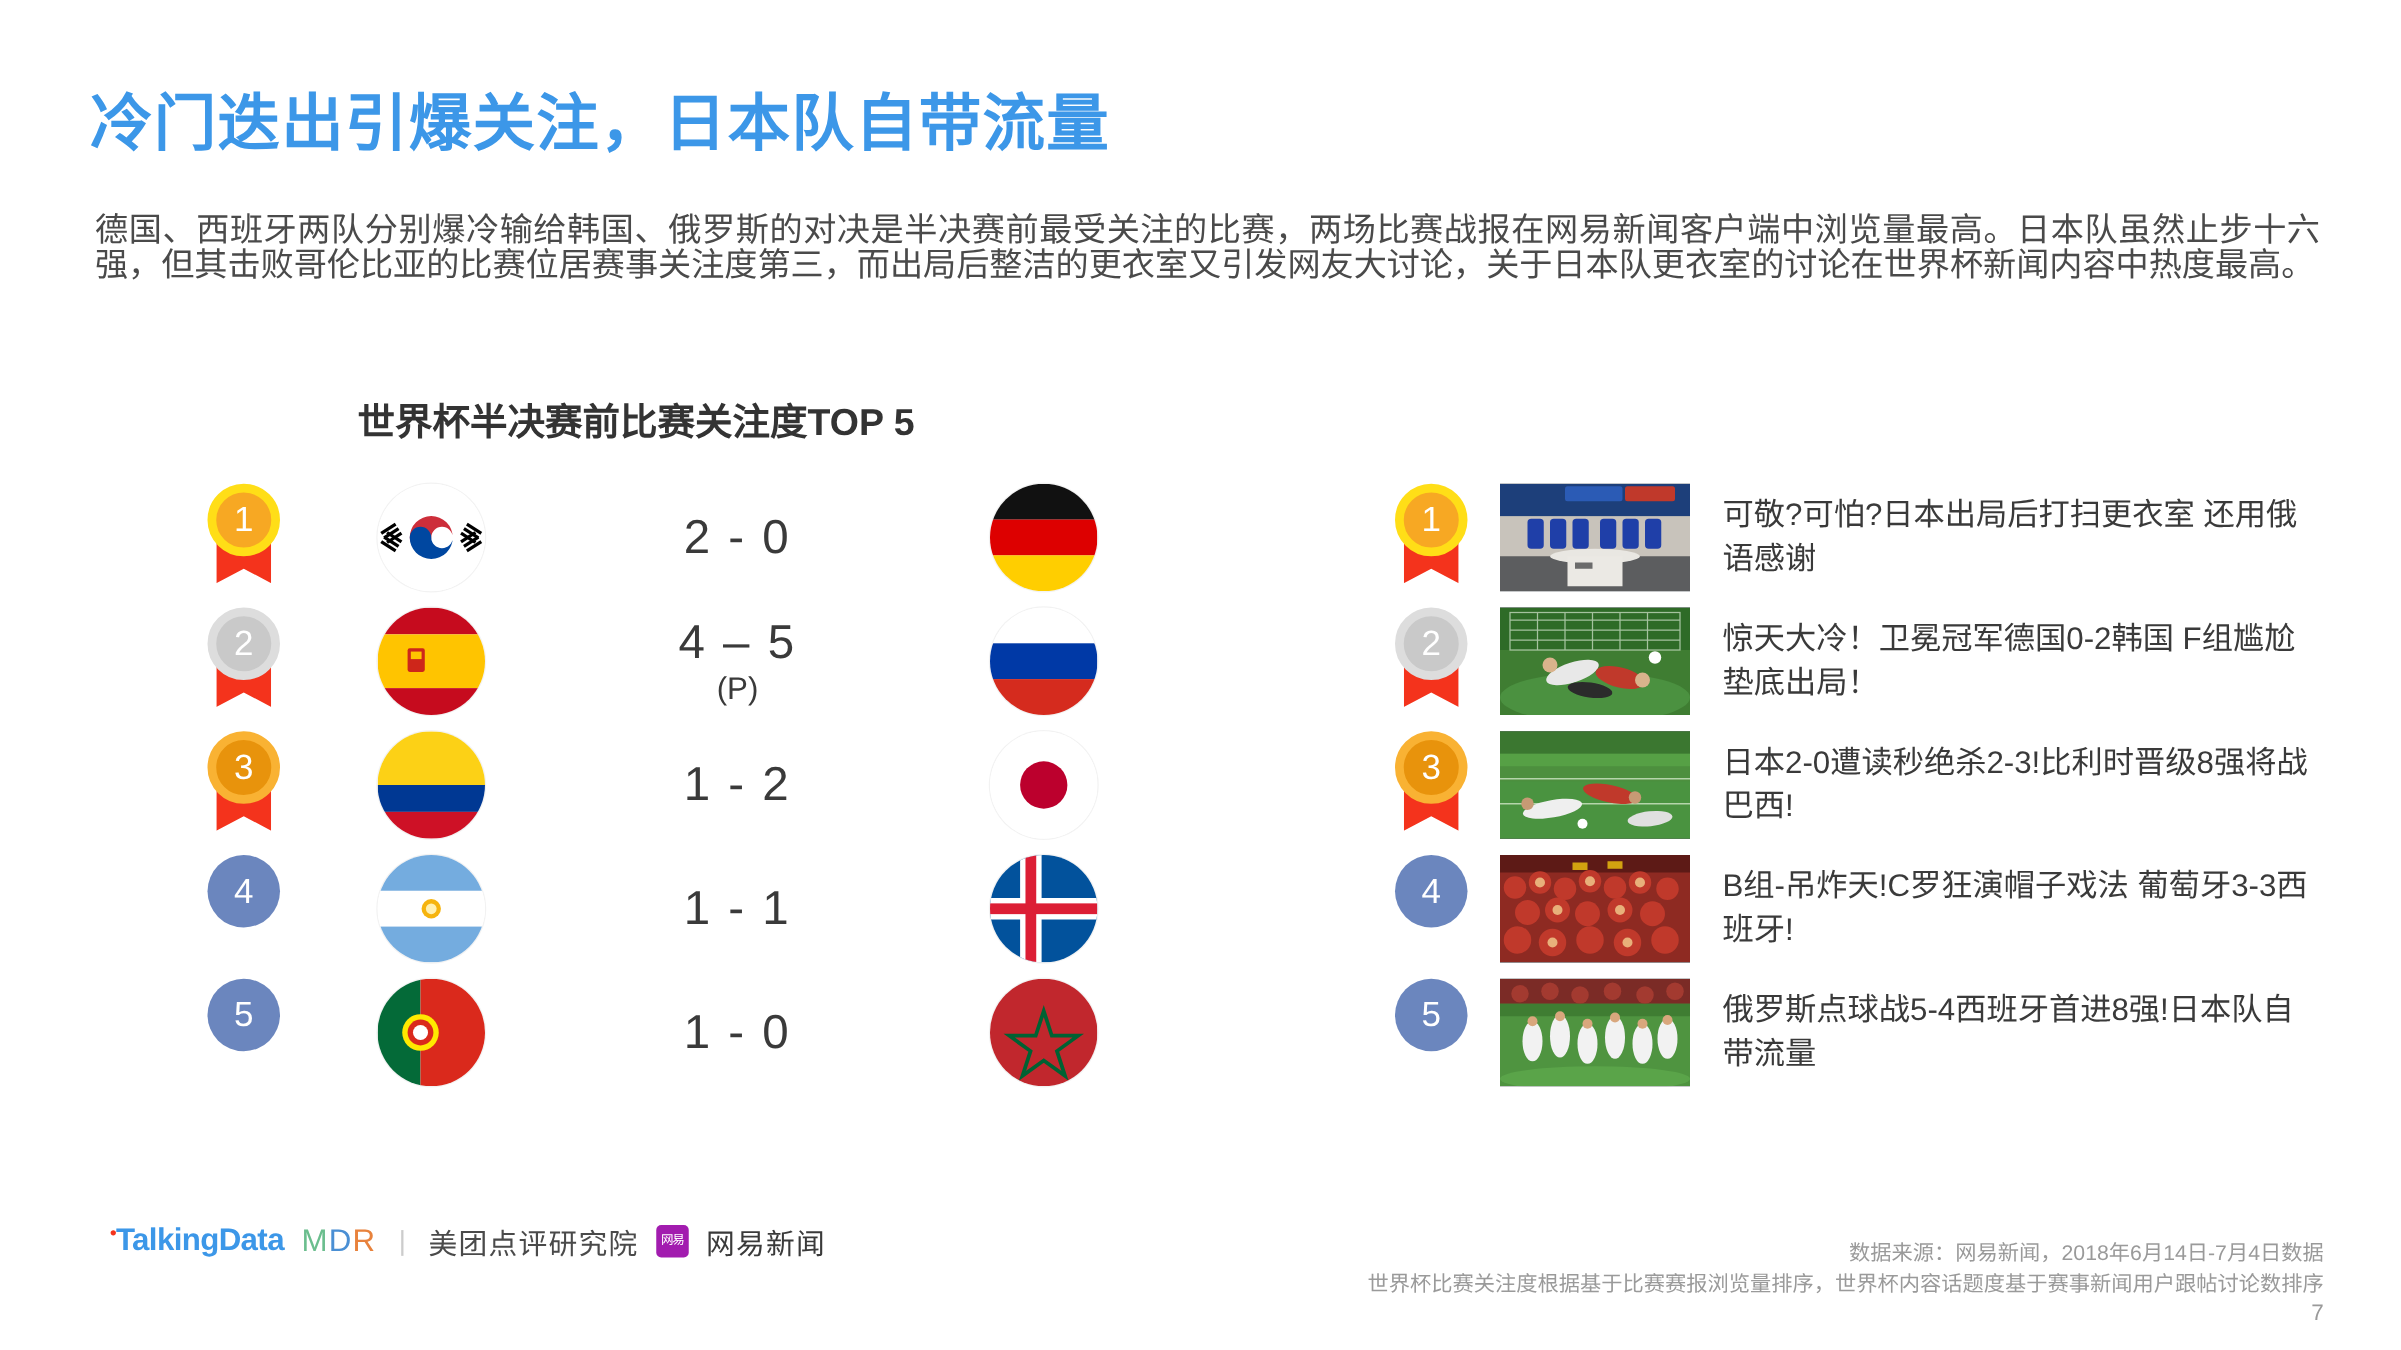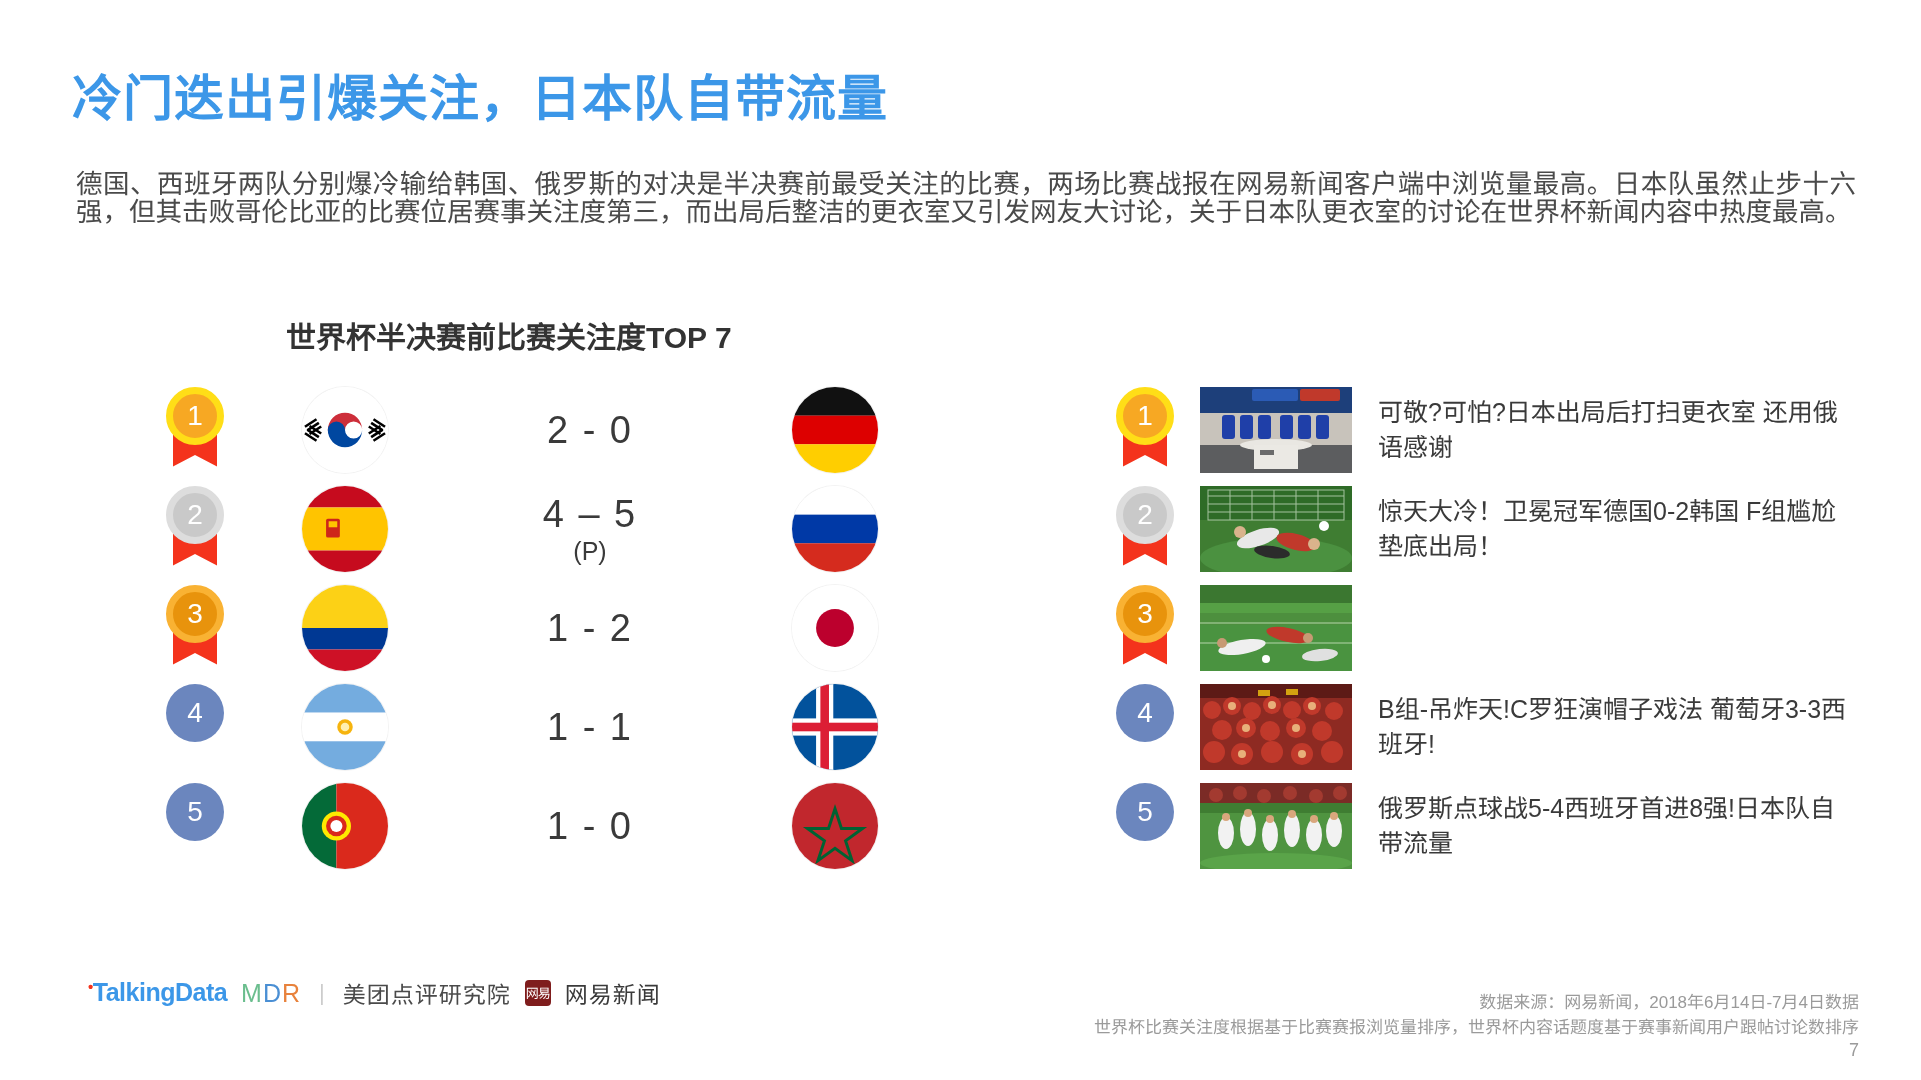--- a/index.html
+++ b/index.html
@@ -179,38 +179,38 @@
   .logo-mdr .m { color: #6BBE8E; }
   .logo-mdr .d { color: #4A8FD4; }
   .logo-mdr .r { color: #E8823C; }
   .logo-sep { color: #cccccc; font-size: 22px; margin: 0 4px; }
   .logo-mtdp { font-size: 23px; color: #4a4a4a; letter-spacing: 1px; }
   .logo-163-badge {
     display: inline-flex;
     align-items: center;
     justify-content: center;
     width: 26px; height: 26px;
-    background: #7f1d1d;
+    background: #a21caf;
     color: #ffffff;
-    font-size: 13px;
+    font-size: 10px;
     border-radius: 4px;
     line-height: 1;
     letter-spacing: -1px;
   }
   .logo-163-text { font-size: 23px; color: #3a3a3a; letter-spacing: 1px; }
 </style>
 </head>
 <body>
 
 <div class="slide">
 
   <div class="page-title">冷门迭出引爆关注，日本队自带流量</div>
   <div class="intro">德国、西班牙两队分别爆冷输给韩国、俄罗斯的对决是半决赛前最受关注的比赛，两场比赛战报在网易新闻客户端中浏览量最高。日本队虽然止步十六强，但其击败哥伦比亚的比赛位居赛事关注度第三，而出局后整洁的更衣室又引发网友大讨论，关于日本队更衣室的讨论在世界杯新闻内容中热度最高。</div>
 
-  <div class="sec-head left">世界杯半决赛前比赛关注度TOP 7</div>
+  <div class="sec-head left">世界杯半决赛前比赛关注度TOP 5</div>
 
   <div class="panel panel-left" id="left-panel">
       <div class="match-row">
         <div class="rank-cell">
           <div class="rank">
             <div class="ribbon"></div>
             <div class="medal gold">1</div>
           </div>
         </div>
         <div class="flag-cell">
@@ -454,20 +454,21 @@
     <g>
       <ellipse cx="42" cy="62" rx="24" ry="7" fill="#efefef" transform="rotate(-10 42 62)"></ellipse>
       <circle cx="22" cy="58" r="5" fill="#c79a74"></circle>
       <ellipse cx="88" cy="50" rx="22" ry="7" fill="#c0392b" transform="rotate(12 88 50)"></ellipse>
       <circle cx="108" cy="53" r="5" fill="#c79a74"></circle>
       <ellipse cx="120" cy="70" rx="18" ry="6" fill="#e0e0e0" transform="rotate(-6 120 70)"></ellipse>
     </g>
     <circle cx="66" cy="74" r="4" fill="#fff"></circle>
   </svg>
         </div>
+        <div class="art-title">日本2-0遭读秒绝杀2-3!比利时晋级8强将战巴西!</div>
       </div>
       <div class="article-row">
         <div class="rank-cell" style="width: 110px;">
           <div class="rank">
             <div class="medal plain">4</div>
           </div>
         </div>
         <div class="thumb">
           <svg viewBox="0 0 152 86" preserveAspectRatio="none">
     <rect width="152" height="86" fill="#8e2a22"></rect>

